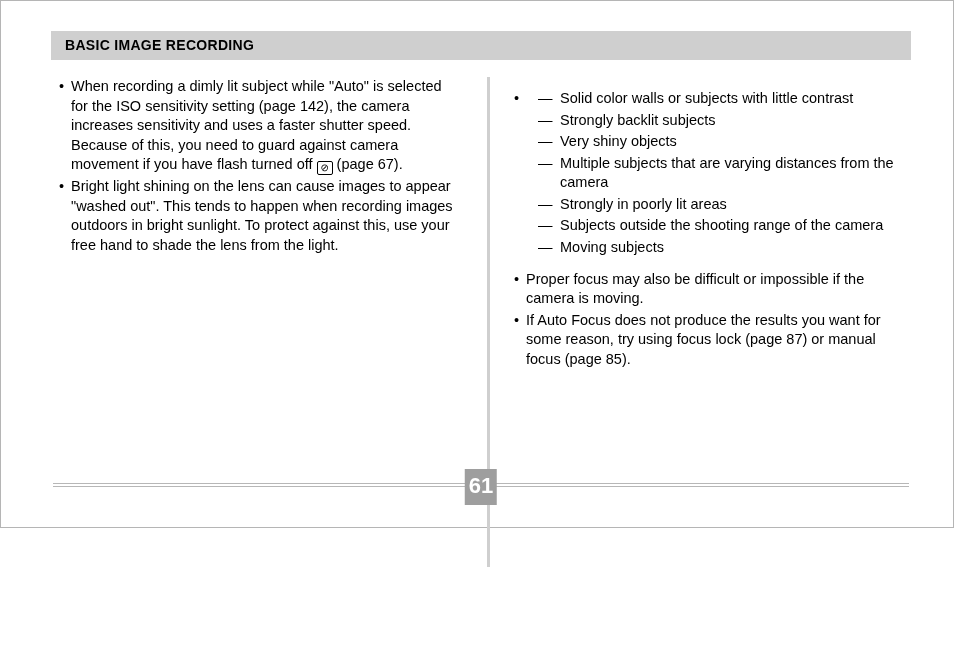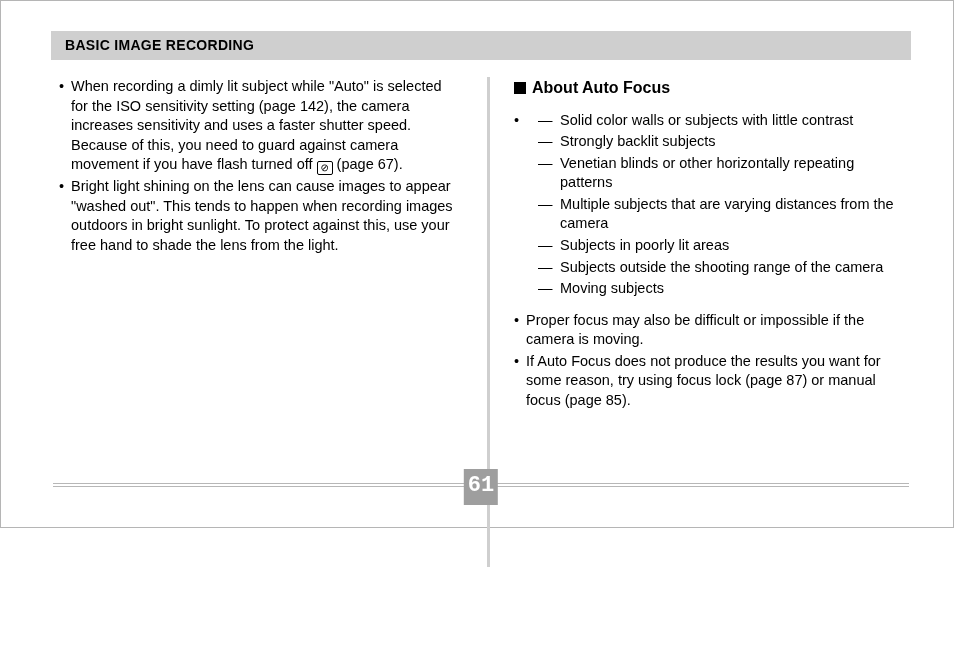--- a/index.html
+++ b/index.html
@@ -135,21 +135,20 @@
   .footer .badge {
     position: absolute;
     left: 50%;
     top: 0;
     transform: translateX(-50%);
     background: #9e9e9e;
     color: #fff;
     font-weight: bold;
     font-size: 22px;
     padding: 2px 4px 4px;
-    font-family: Liberation Mono, monospace;
   }
 </style>
 </head>
 <body>
 
 <div class="page">
   <div class="header-bar">
     <span>BASIC IMAGE RECORDING</span>
   </div>
 
@@ -163,31 +162,28 @@
         </li>
         <li>
           <span>Bright light shining on the lens can cause images to appear "washed out". This tends to happen when recording images outdoors in bright sunlight. To protect against this, use your free hand to shade the lens from the light.</span>
         </li>
       </ul>
     </div>
 
     <div class="divider"></div>
 
     <div class="col col-right">
-      <div class="section-head">
-        <span class="sq"></span><span>About Auto Focus</span>
-      </div>
       <ul class="bullets">
         <li>
           <ul class="dashes">
             <li><span>Solid color walls or subjects with little contrast</span></li>
             <li><span>Strongly backlit subjects</span></li>
-            <li><span>Venetian blinds or other horizontally repeating patterns</span></li>
+            <li><span>Very shiny objects</span></li>
             <li><span>Multiple subjects that are varying distances from the camera</span></li>
-            <li><span>Subjects in poorly lit areas</span></li>
+            <li><span>Strongly in poorly lit areas</span></li>
             <li><span>Subjects outside the shooting range of the camera</span></li>
             <li><span>Moving subjects</span></li>
           </ul>
         </li>
         <li><span>Proper focus may also be difficult or impossible if the camera is moving.</span></li>
         <li><span>If Auto Focus does not produce the results you want for some reason, try using focus lock (page 87) or manual focus (page 85).</span></li>
       </ul>
     </div>
   </div>
 

